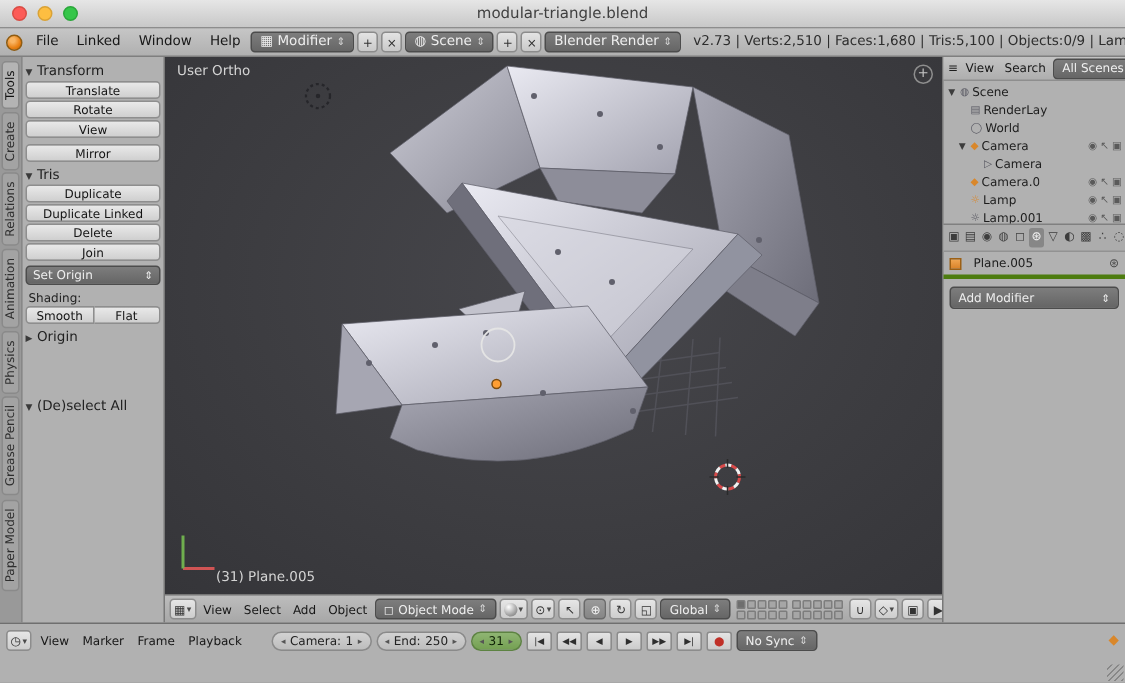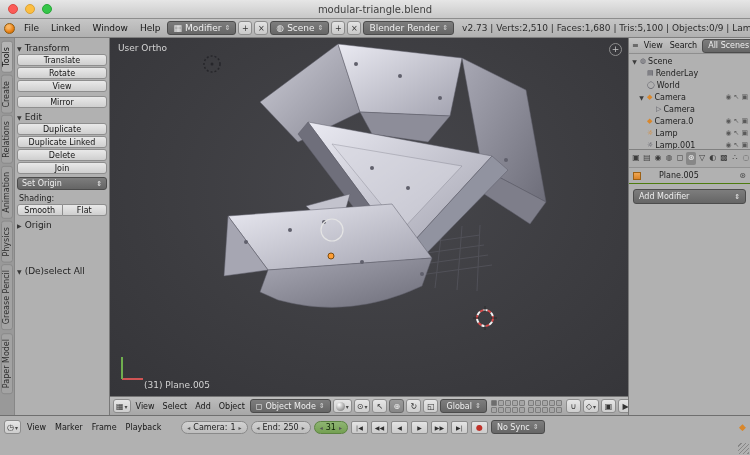--- a/index.html
+++ b/index.html
@@ -76,21 +76,21 @@
   .orow.d2{padding-left:16px}
   .orow .exp{width:7px;font-size:6px;color:#3c3c3c;text-align:center;flex:none}
   .orow .oi{font-size:7px;color:#55555f;flex:none}
   .orow .oi.orange{color:#d9872b}
   .orow .olabel{overflow:hidden;text-overflow:ellipsis;white-space:nowrap}
   .orow .toggles{margin-left:auto;display:flex;gap:2px;color:#5a5a5a;font-size:7px;flex:none}
   .props{flex:1;display:flex;flex-direction:column;font-size:8px}
   .ptabs{display:flex;gap:1px;padding:2px;background:#acacac;border-bottom:1px solid #929292;overflow:hidden}
   .ptab{width:10px;height:13px;line-height:12px;text-align:center;color:#3d3d3d;font-size:8px;border-radius:2px;flex:none}
   .ptab.active{background:#878787;color:#f4f4f4}
-  .pcrumb{display:flex;align-items:center;gap:18px;padding:3px 4px;border-bottom:1px solid #4d7c0f}
+  .pcrumb{display:flex;align-items:center;gap:8px;padding:3px 4px;border-bottom:3px solid #4d7c0f}
   .cube-ic{width:8px;height:8px;background:linear-gradient(#f0a652,#d9832a);border:1px solid #9c6015;flex:none}
   .pcrumb .wrench{color:#4a4a4a;font-size:8px;margin-left:auto}
   .addmod{margin:5px 4px;height:15px;display:flex;align-items:center;justify-content:space-between;background:linear-gradient(#7d7d7d,#656565);border:1px solid #4c4c4c;border-radius:3px;color:#eee;padding:0 5px}
   .addmod .di{font-size:7px}
 
   
   .timeline{position:absolute;top:415px;left:0;right:0;height:40px;background:#b1b1b1;border-top:1px solid #6f6f6f}
   .ruler{position:relative;height:17px;background:linear-gradient(#a9a9a9,#9d9d9d);border-bottom:1px solid #8a8a8a;overflow:hidden}
   .rlabel{position:absolute;top:3px;transform:translateX(-50%);font-size:8px;color:#333}
   .cfline{position:absolute;top:0;bottom:0;width:2px;background:#74a857;left:169px}
@@ -161,21 +161,21 @@
       <div class="phead">
         <span class="tri">▼</span>
         <span>Transform</span>
       </div>
       <div class="btn">Translate</div>
       <div class="btn">Rotate</div>
       <div class="btn">View</div>
       <div class="btn btn-gap">Mirror</div>
       <div class="phead">
         <span class="tri">▼</span>
-        <span>Edit</span>
+        <span>Tris</span>
       </div>
       <div class="btn">Duplicate</div>
       <div class="btn">Duplicate Linked</div>
       <div class="btn">Delete</div>
       <div class="btn">Join</div>
       <div class="btn-menu">
         <span>Set Origin</span>
         <span class="di">⇕</span>
       </div>
       <div class="shading-label">Shading:</div>

